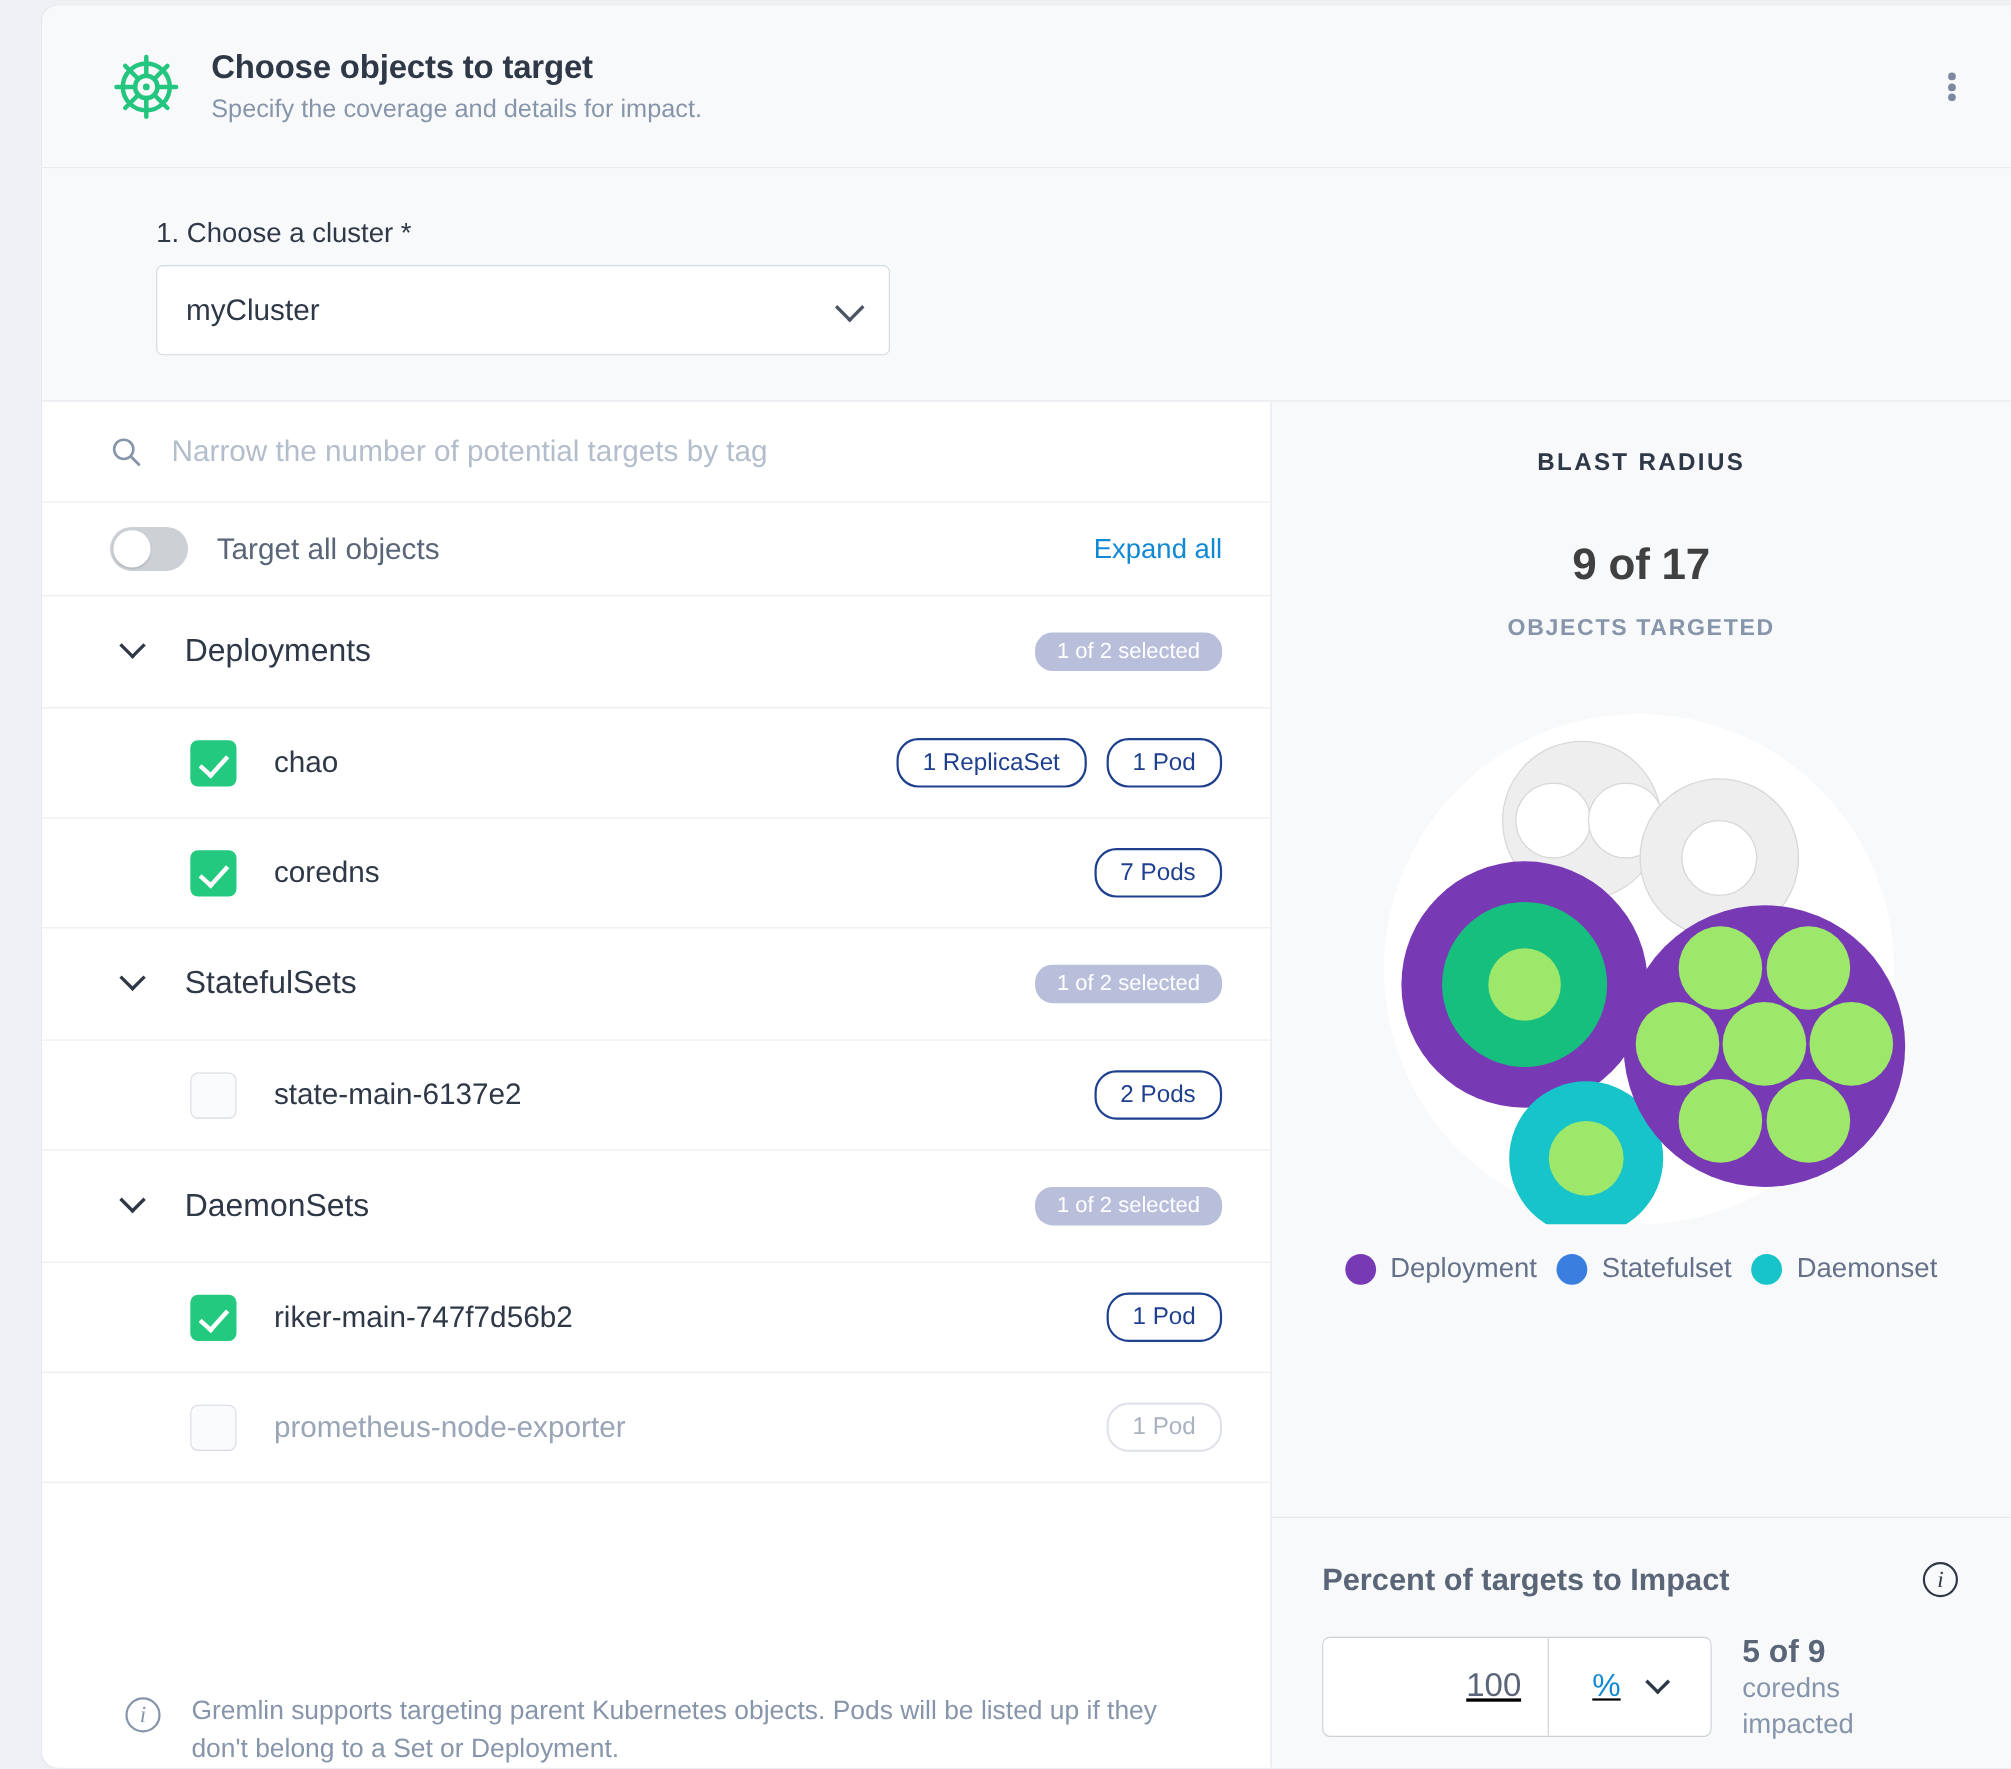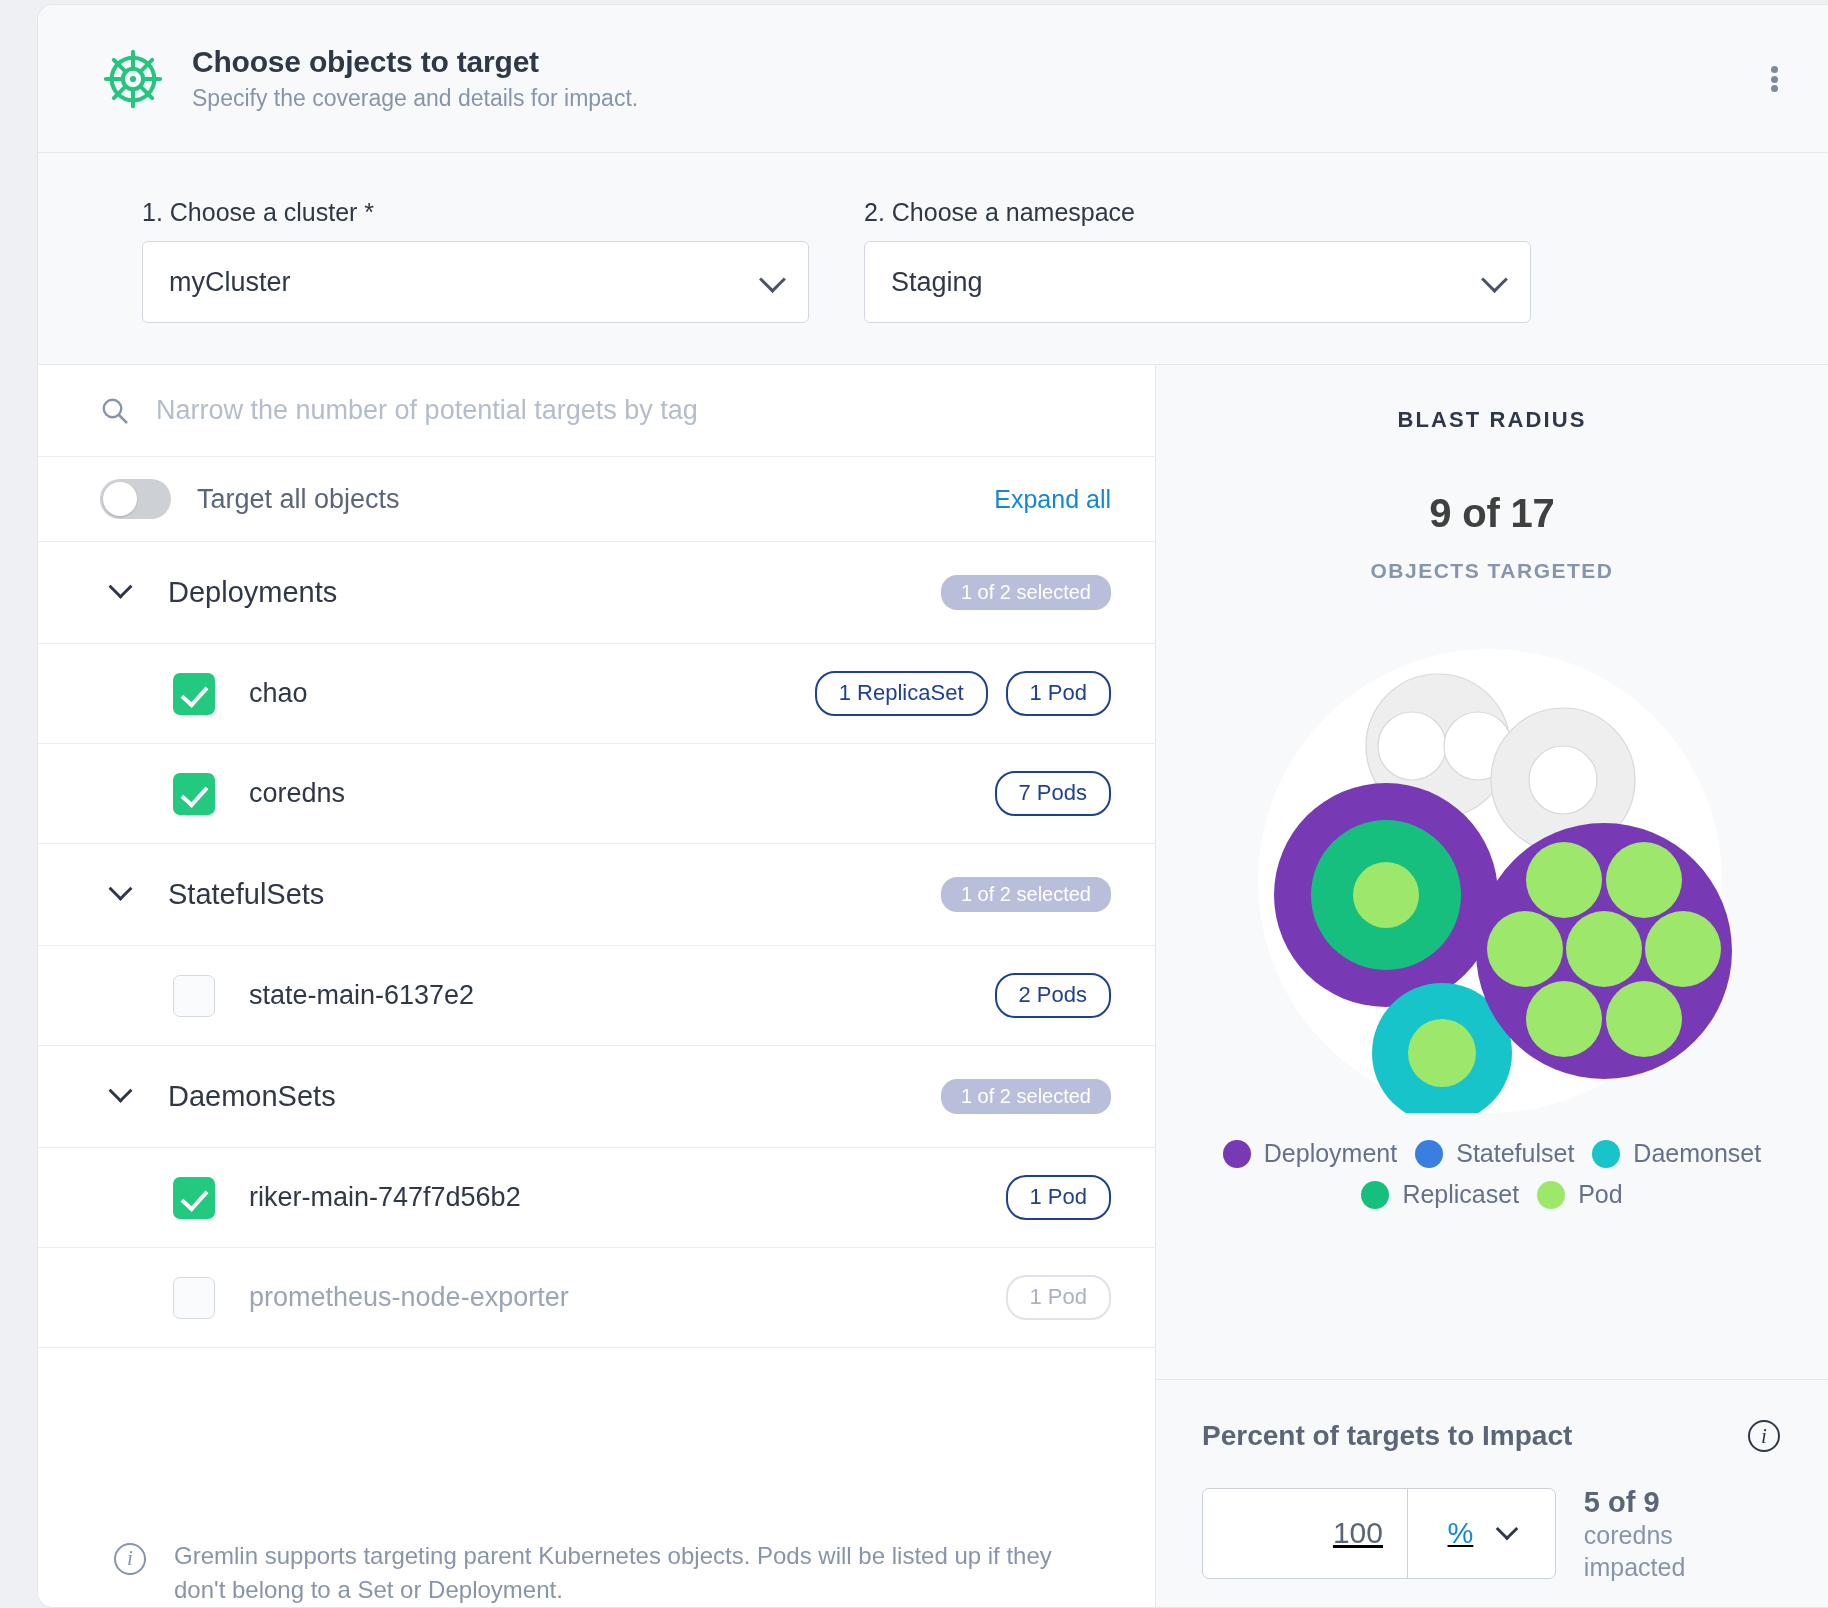--- a/index.html
+++ b/index.html
@@ -285,27 +285,20 @@
     </div>
 
     <div class="selectors">
       <div class="sel-col a">
         <div class="sel-label">1. Choose a cluster *</div>
         <div class="sel-box">
           <span class="sel-value">myCluster</span>
           <span class="chev"></span>
         </div>
       </div>
-      <div class="sel-col b">
-        <div class="sel-label">2. Choose a namespace</div>
-        <div class="sel-box">
-          <span class="sel-value">Staging</span>
-          <span class="chev"></span>
-        </div>
-      </div>
     </div>
 
     <div class="body">
 
       <div class="left">
 
         <div class="searchrow">
           <svg class="search-icon" viewBox="0 0 24 24">
             <circle cx="10" cy="10" r="7" fill="none" stroke="#8795ab" stroke-width="1.9"></circle>
             <line x1="15.2" y1="15.2" x2="21" y2="21" stroke="#8795ab" stroke-width="2.1" stroke-linecap="round"></line>
@@ -417,30 +410,20 @@
                 </div>
                 <div class="legend-item">
                   <span class="dot" style="background:#3a7ee0"></span>
                   <span class="legend-label">Statefulset</span>
                 </div>
                 <div class="legend-item">
                   <span class="dot" style="background:#16c4c9"></span>
                   <span class="legend-label">Daemonset</span>
                 </div>
               </div>
-              <div class="legend-line">
-                <div class="legend-item">
-                  <span class="dot" style="background:#17bf7e"></span>
-                  <span class="legend-label">Replicaset</span>
-                </div>
-                <div class="legend-item">
-                  <span class="dot" style="background:#9de86b"></span>
-                  <span class="legend-label">Pod</span>
-                </div>
-              </div>
             </div>
         </div>
 
         <div class="pct-panel">
           <div class="pct-head">
             <span class="pct-title">Percent of targets to Impact</span>
             <span class="pct-info">i</span>
           </div>
           <div class="pct-row">
             <div class="stepper">

